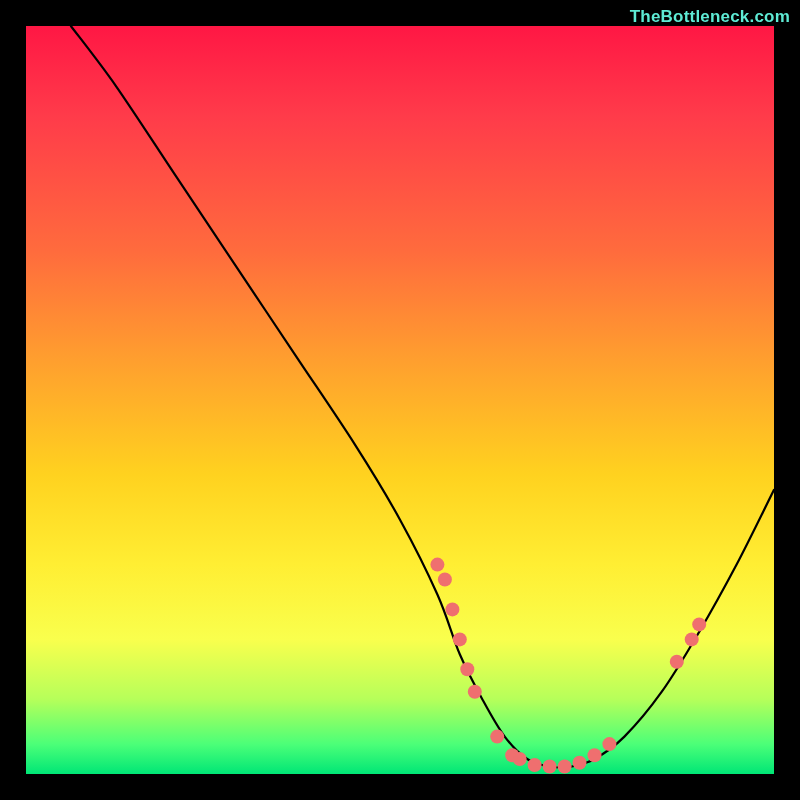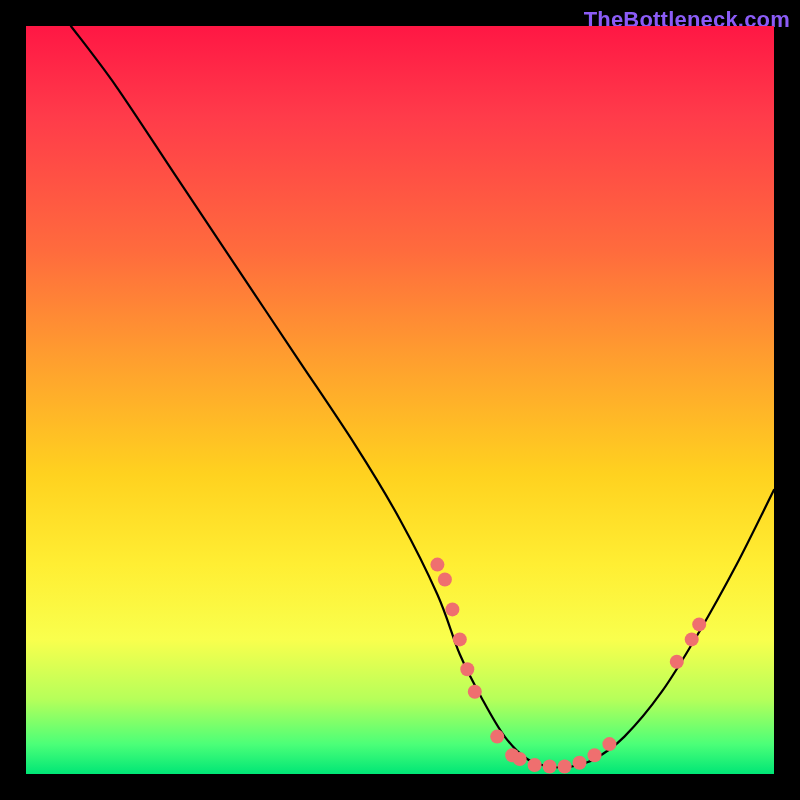--- a/index.html
+++ b/index.html
@@ -44,22 +44,22 @@
     position: absolute;
     left: 0;
     top: 0;
     width: 748px;
     height: 748px;
   }
   .watermark {
     position: absolute;
     top: 7px;
     right: 10px;
-    color: #8b5cf6;
-    font-size: 22px;
+    color: #5eead4;
+    font-size: 17px;
     font-weight: 600;
     letter-spacing: 0.2px;
     user-select: none;
   }
 </style>
 </head>
 <body>
 
 <div class="watermark">TheBottleneck.com</div>
 

